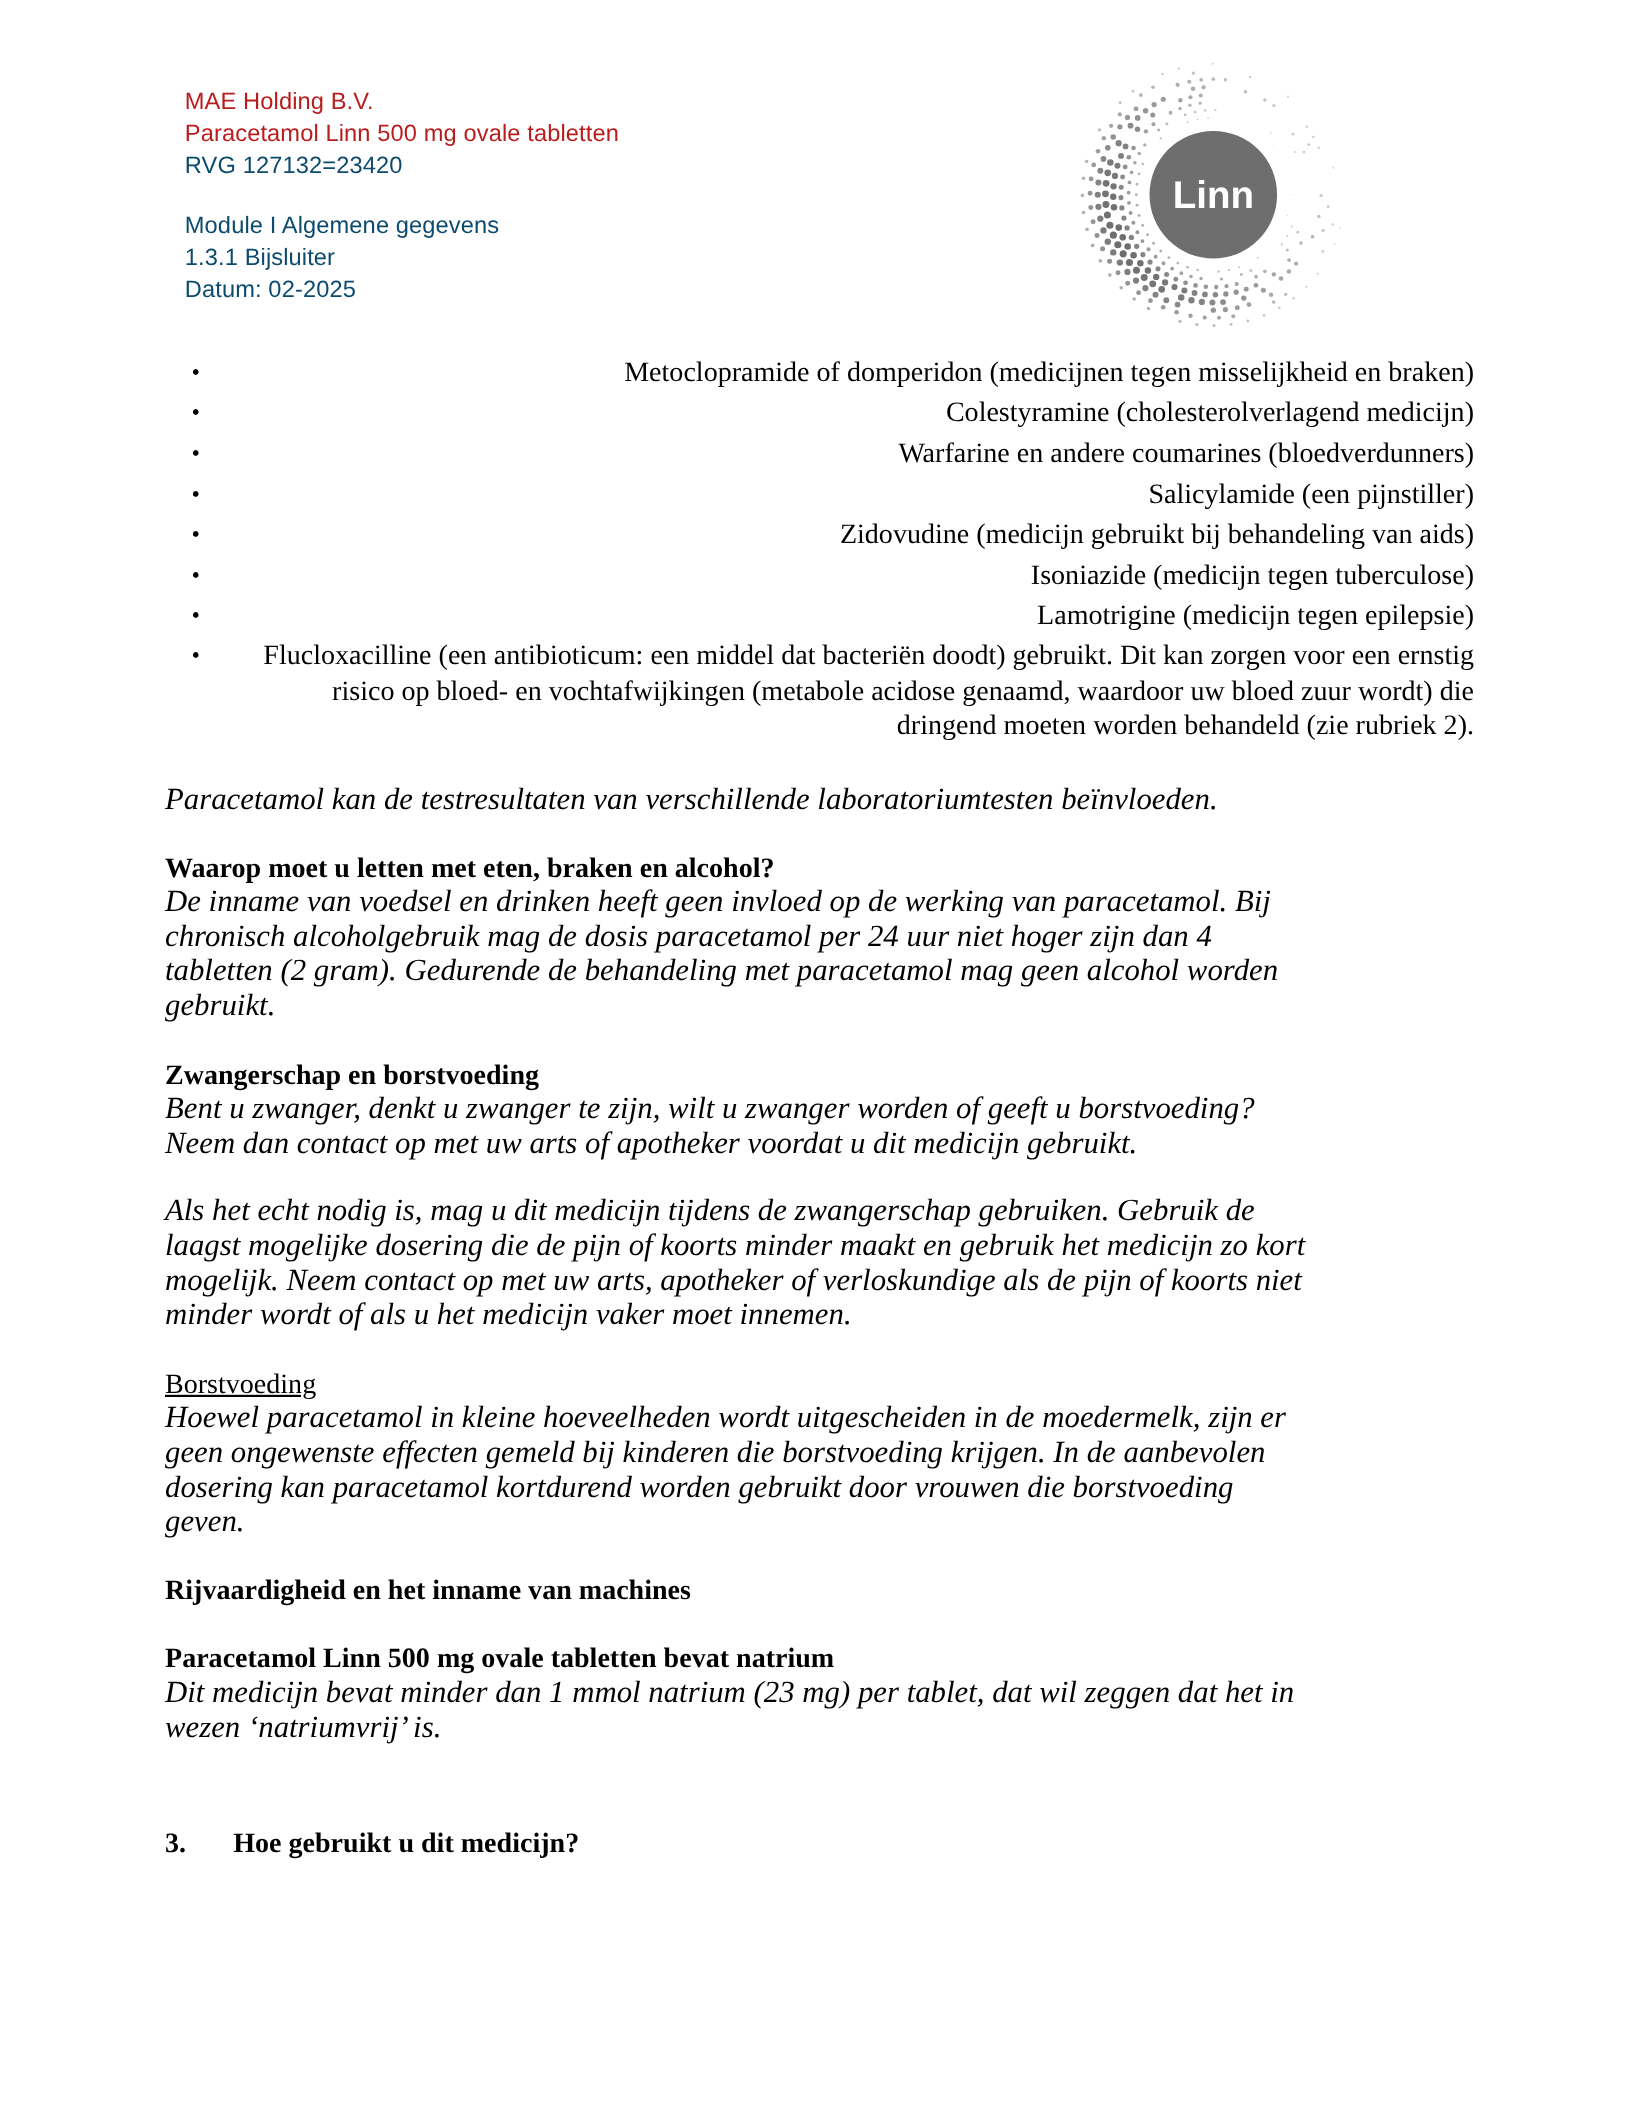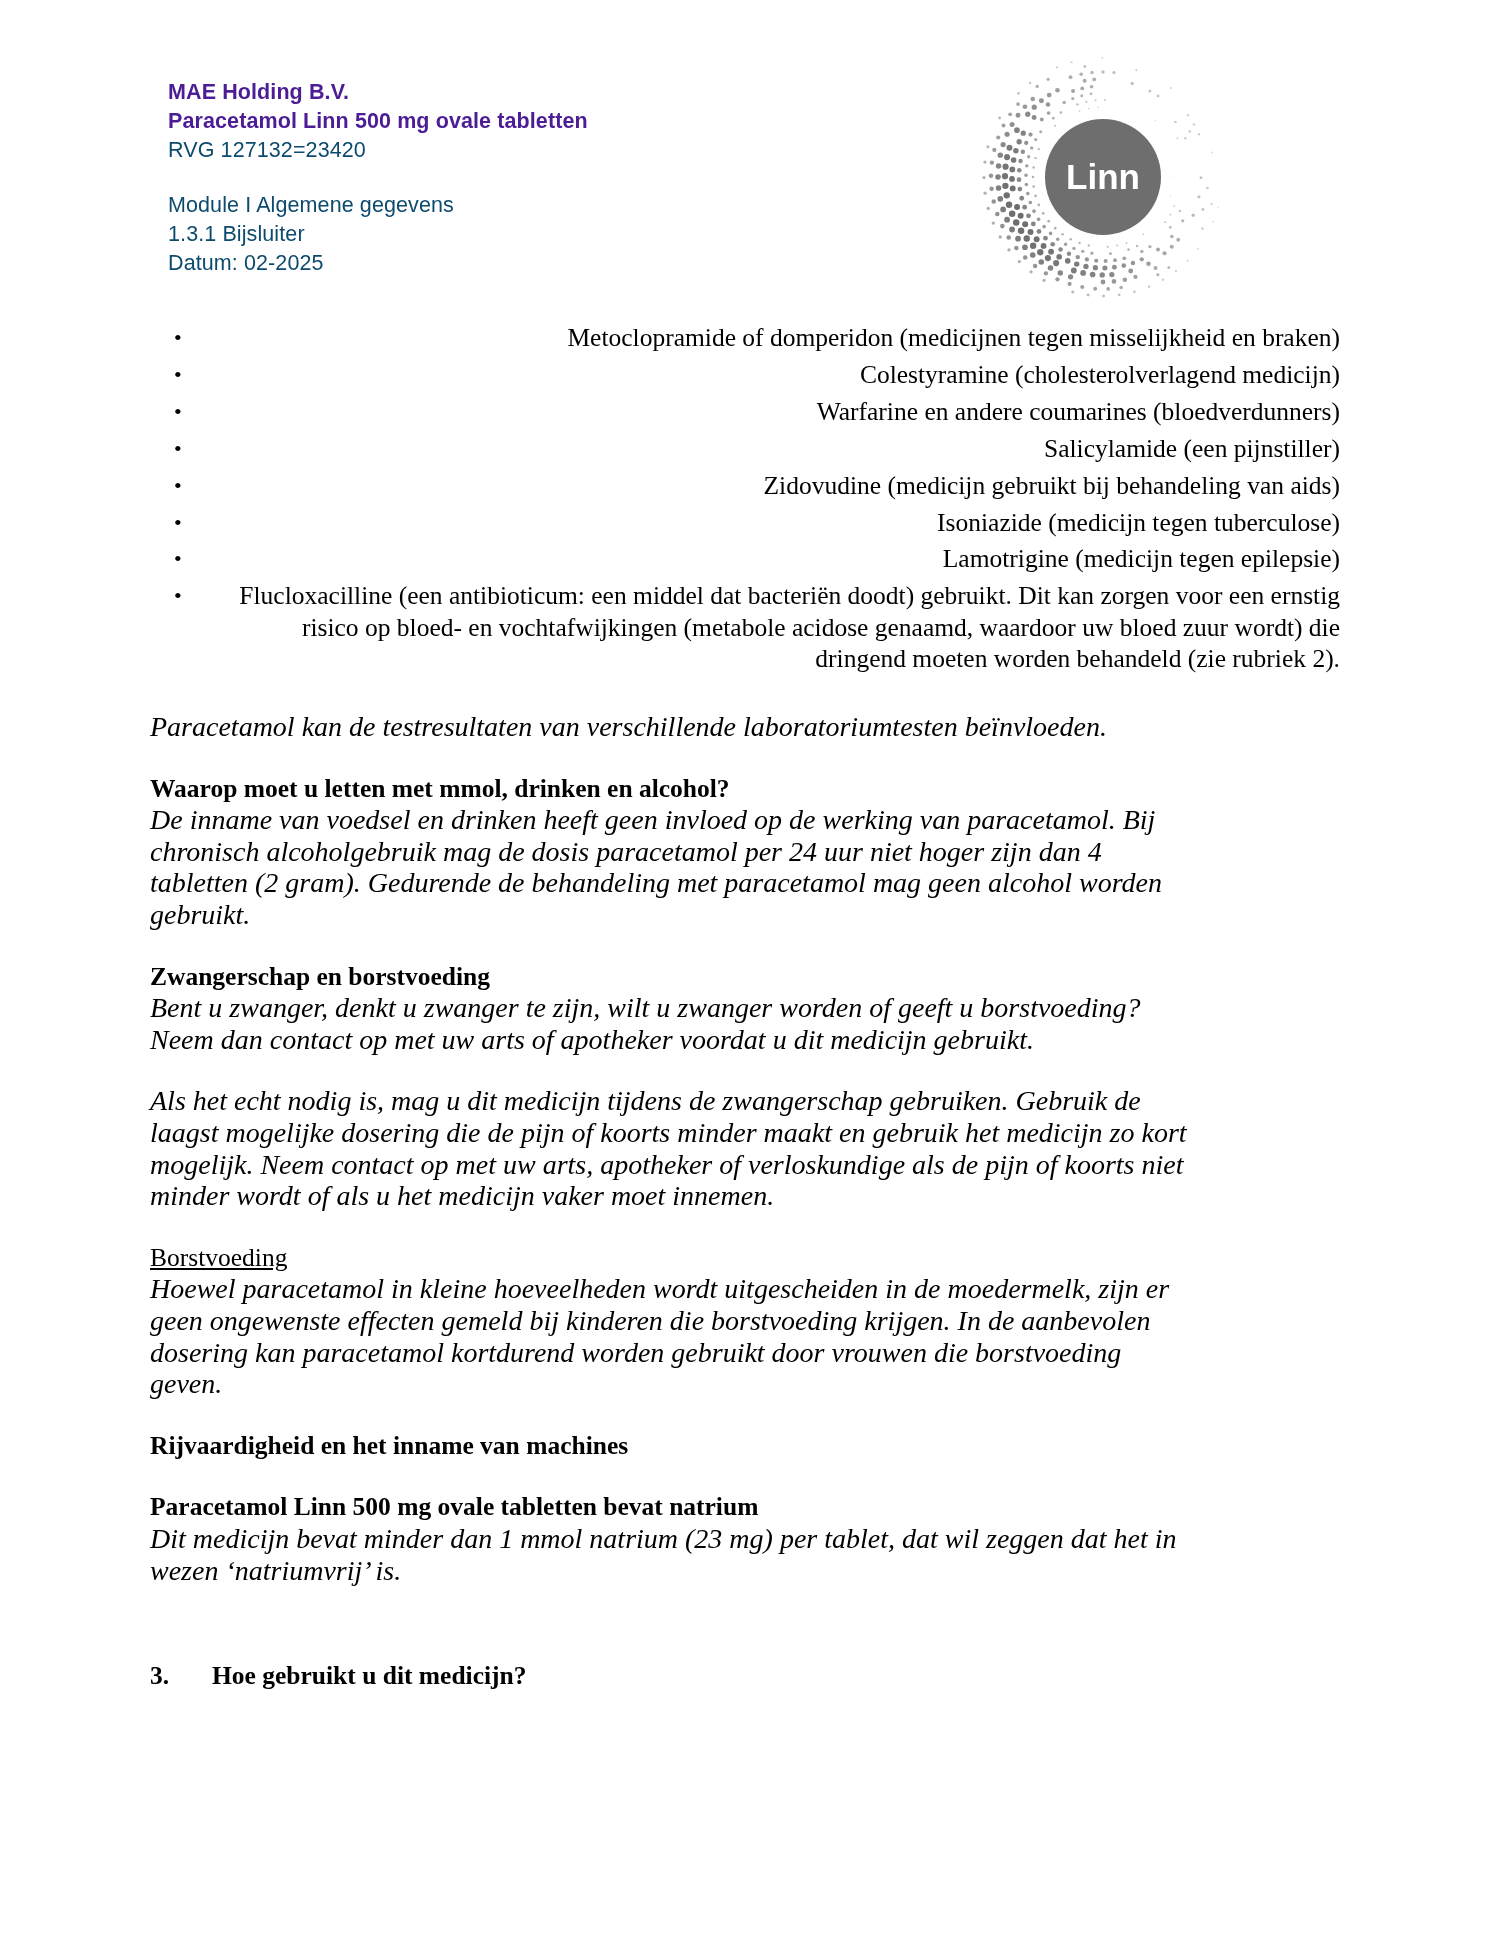--- a/index.html
+++ b/index.html
@@ -31,22 +31,22 @@
   }
   .header-line {
     font-family: "Liberation Sans", "DejaVu Sans", sans-serif;
     font-size: 21.5px;
     line-height: 29px;
     color: #0c4a6e;
     white-space: nowrap;
     letter-spacing: 0.1px;
   }
   .header-line.bold {
-    font-weight: bold;
-    color: #4c1d95;
+    font-weight: normal;
+    color: #b91c1c;
   }
   .header-gap {
     height: 26px;
   }
 
   
   .logo-wrap {
     position: absolute;
     left: 978px;
     top: 52px;
@@ -425,21 +425,21 @@
       <li class="bullet-item">Zidovudine (medicijn gebruikt bij behandeling van aids)</li>
       <li class="bullet-item">Isoniazide (medicijn tegen tuberculose)</li>
       <li class="bullet-item">Lamotrigine (medicijn tegen epilepsie)</li>
       <li class="bullet-item wide">Flucloxacilline (een antibioticum: een middel dat bacteriën doodt) gebruikt. Dit kan zorgen voor een ernstig risico op bloed- en vochtafwijkingen (metabole acidose genaamd, waardoor uw bloed zuur wordt) die dringend moeten worden behandeld (zie rubriek 2).</li>
     </ul>
 
     <div class="spacer-lg"></div>
     <p class="para">Paracetamol kan de testresultaten van verschillende laboratoriumtesten beïnvloeden.</p>
 
     <div class="spacer-md"></div>
-    <h2 class="section-head">Waarop moet u letten met mmol, drinken en alcohol?</h2>
+    <h2 class="section-head">Waarop moet u letten met eten, braken en alcohol?</h2>
     <p class="para">De inname van voedsel en drinken heeft geen invloed op de werking van paracetamol. Bij chronisch alcoholgebruik mag de dosis paracetamol per 24 uur niet hoger zijn dan 4 tabletten (2 gram). Gedurende de behandeling met paracetamol mag geen alcohol worden gebruikt.</p>
 
     <div class="spacer-md"></div>
     <h2 class="section-head">Zwangerschap en borstvoeding</h2>
     <p class="para">Bent u zwanger, denkt u zwanger te zijn, wilt u zwanger worden of geeft u borstvoeding? Neem dan contact op met uw arts of apotheker voordat u dit medicijn gebruikt.</p>
 
     <div class="spacer-md"></div>
     <p class="para">Als het echt nodig is, mag u dit medicijn tijdens de zwangerschap gebruiken. Gebruik de laagst mogelijke dosering die de pijn of koorts minder maakt en gebruik het medicijn zo kort mogelijk. Neem contact op met uw arts, apotheker of verloskundige als de pijn of koorts niet minder wordt of als u het medicijn vaker moet innemen.</p>
 
     <div class="spacer-md"></div>

